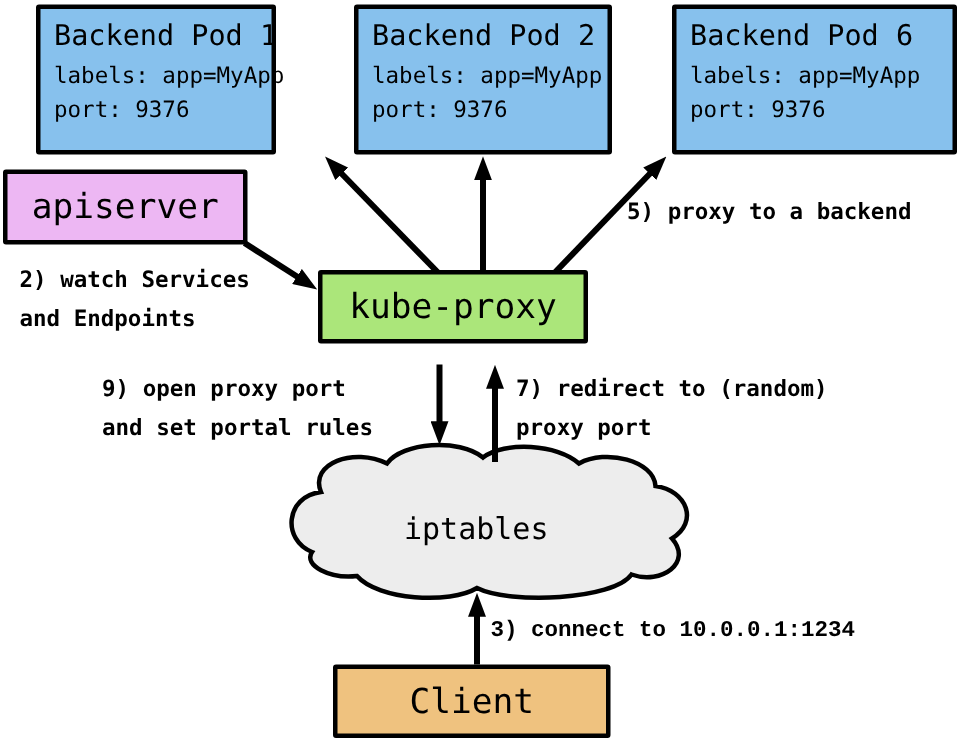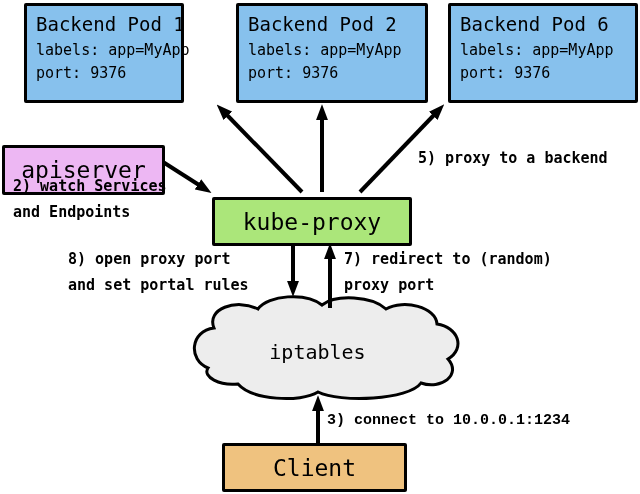--- a/index.html
+++ b/index.html
@@ -61,48 +61,48 @@
     <path d="M 330 308 L 330 258" stroke="#000" stroke-width="4" fill="none" marker-end="url(#ah)"></path>
     <path d="M 318 443 L 318 410" stroke="#000" stroke-width="4" fill="none" marker-end="url(#ah)"></path>
   </svg>
 
   <div class="node pod" style="left:24px;top:3px;width:160px;height:100px;">
     <div class="pod-title">Backend Pod 1</div>
     <div class="pod-line">labels: app=MyApp</div>
     <div class="pod-line">port: 9376</div>
   </div>
 
-  <div class="node pod" style="left:236px;top:3px;width:192px;height:100px;">
+  <div class="node pod" style="left:236px;top:3px;width:172px;height:100px;">
     <div class="pod-title">Backend Pod 2</div>
     <div class="pod-line">labels: app=MyApp</div>
     <div class="pod-line">port: 9376</div>
   </div>
 
   <div class="node pod" style="left:448px;top:3px;width:190px;height:100px;">
     <div class="pod-title">Backend Pod 6</div>
     <div class="pod-line">labels: app=MyApp</div>
     <div class="pod-line">port: 9376</div>
   </div>
 
-  <div class="node label-box apiserver" style="left:2px;top:113px;width:163px;height:50px;margin-top:32px;">
+  <div class="node label-box apiserver" style="left:2px;top:113px;width:163px;height:50px;">
     <span class="big-label">apiserver</span>
   </div>
 
-  <div class="node label-box kube-proxy" style="left:212px;top:197px;width:200px;height:49px;">
+  <div class="node label-box kube-proxy" style="left:212px;top:180px;width:180px;height:49px;">
     <span class="big-label">kube-proxy</span>
   </div>
 
   <div class="node label-box client" style="left:222px;top:443px;width:185px;height:49px;">
     <span class="big-label">Client</span>
   </div>
 
   <div class="cloud-label">iptables</div>
 
   <div class="annot" style="left:13px;top:173px;">2) watch Services
 and Endpoints</div>
-  <div class="annot" style="left:68px;top:246px;">8) open proxy port
+  <div class="annot" style="left:68px;top:246px;">9) open proxy port
 and set portal rules</div>
   <div class="annot" style="left:327px;top:408px;font-family:Liberation Mono, monospace;">3) connect to 10.0.0.1:1234</div>
   <div class="annot" style="left:344px;top:246px;">7) redirect to (random)
 proxy port</div>
-  <div class="annot" style="left:418px;top:145px;text-align:right;">5) proxy to a backend</div>
+  <div class="annot" style="left:418px;top:128px;text-align:right;">5) proxy to a backend</div>
 
 </div>
 
 </body></html>

